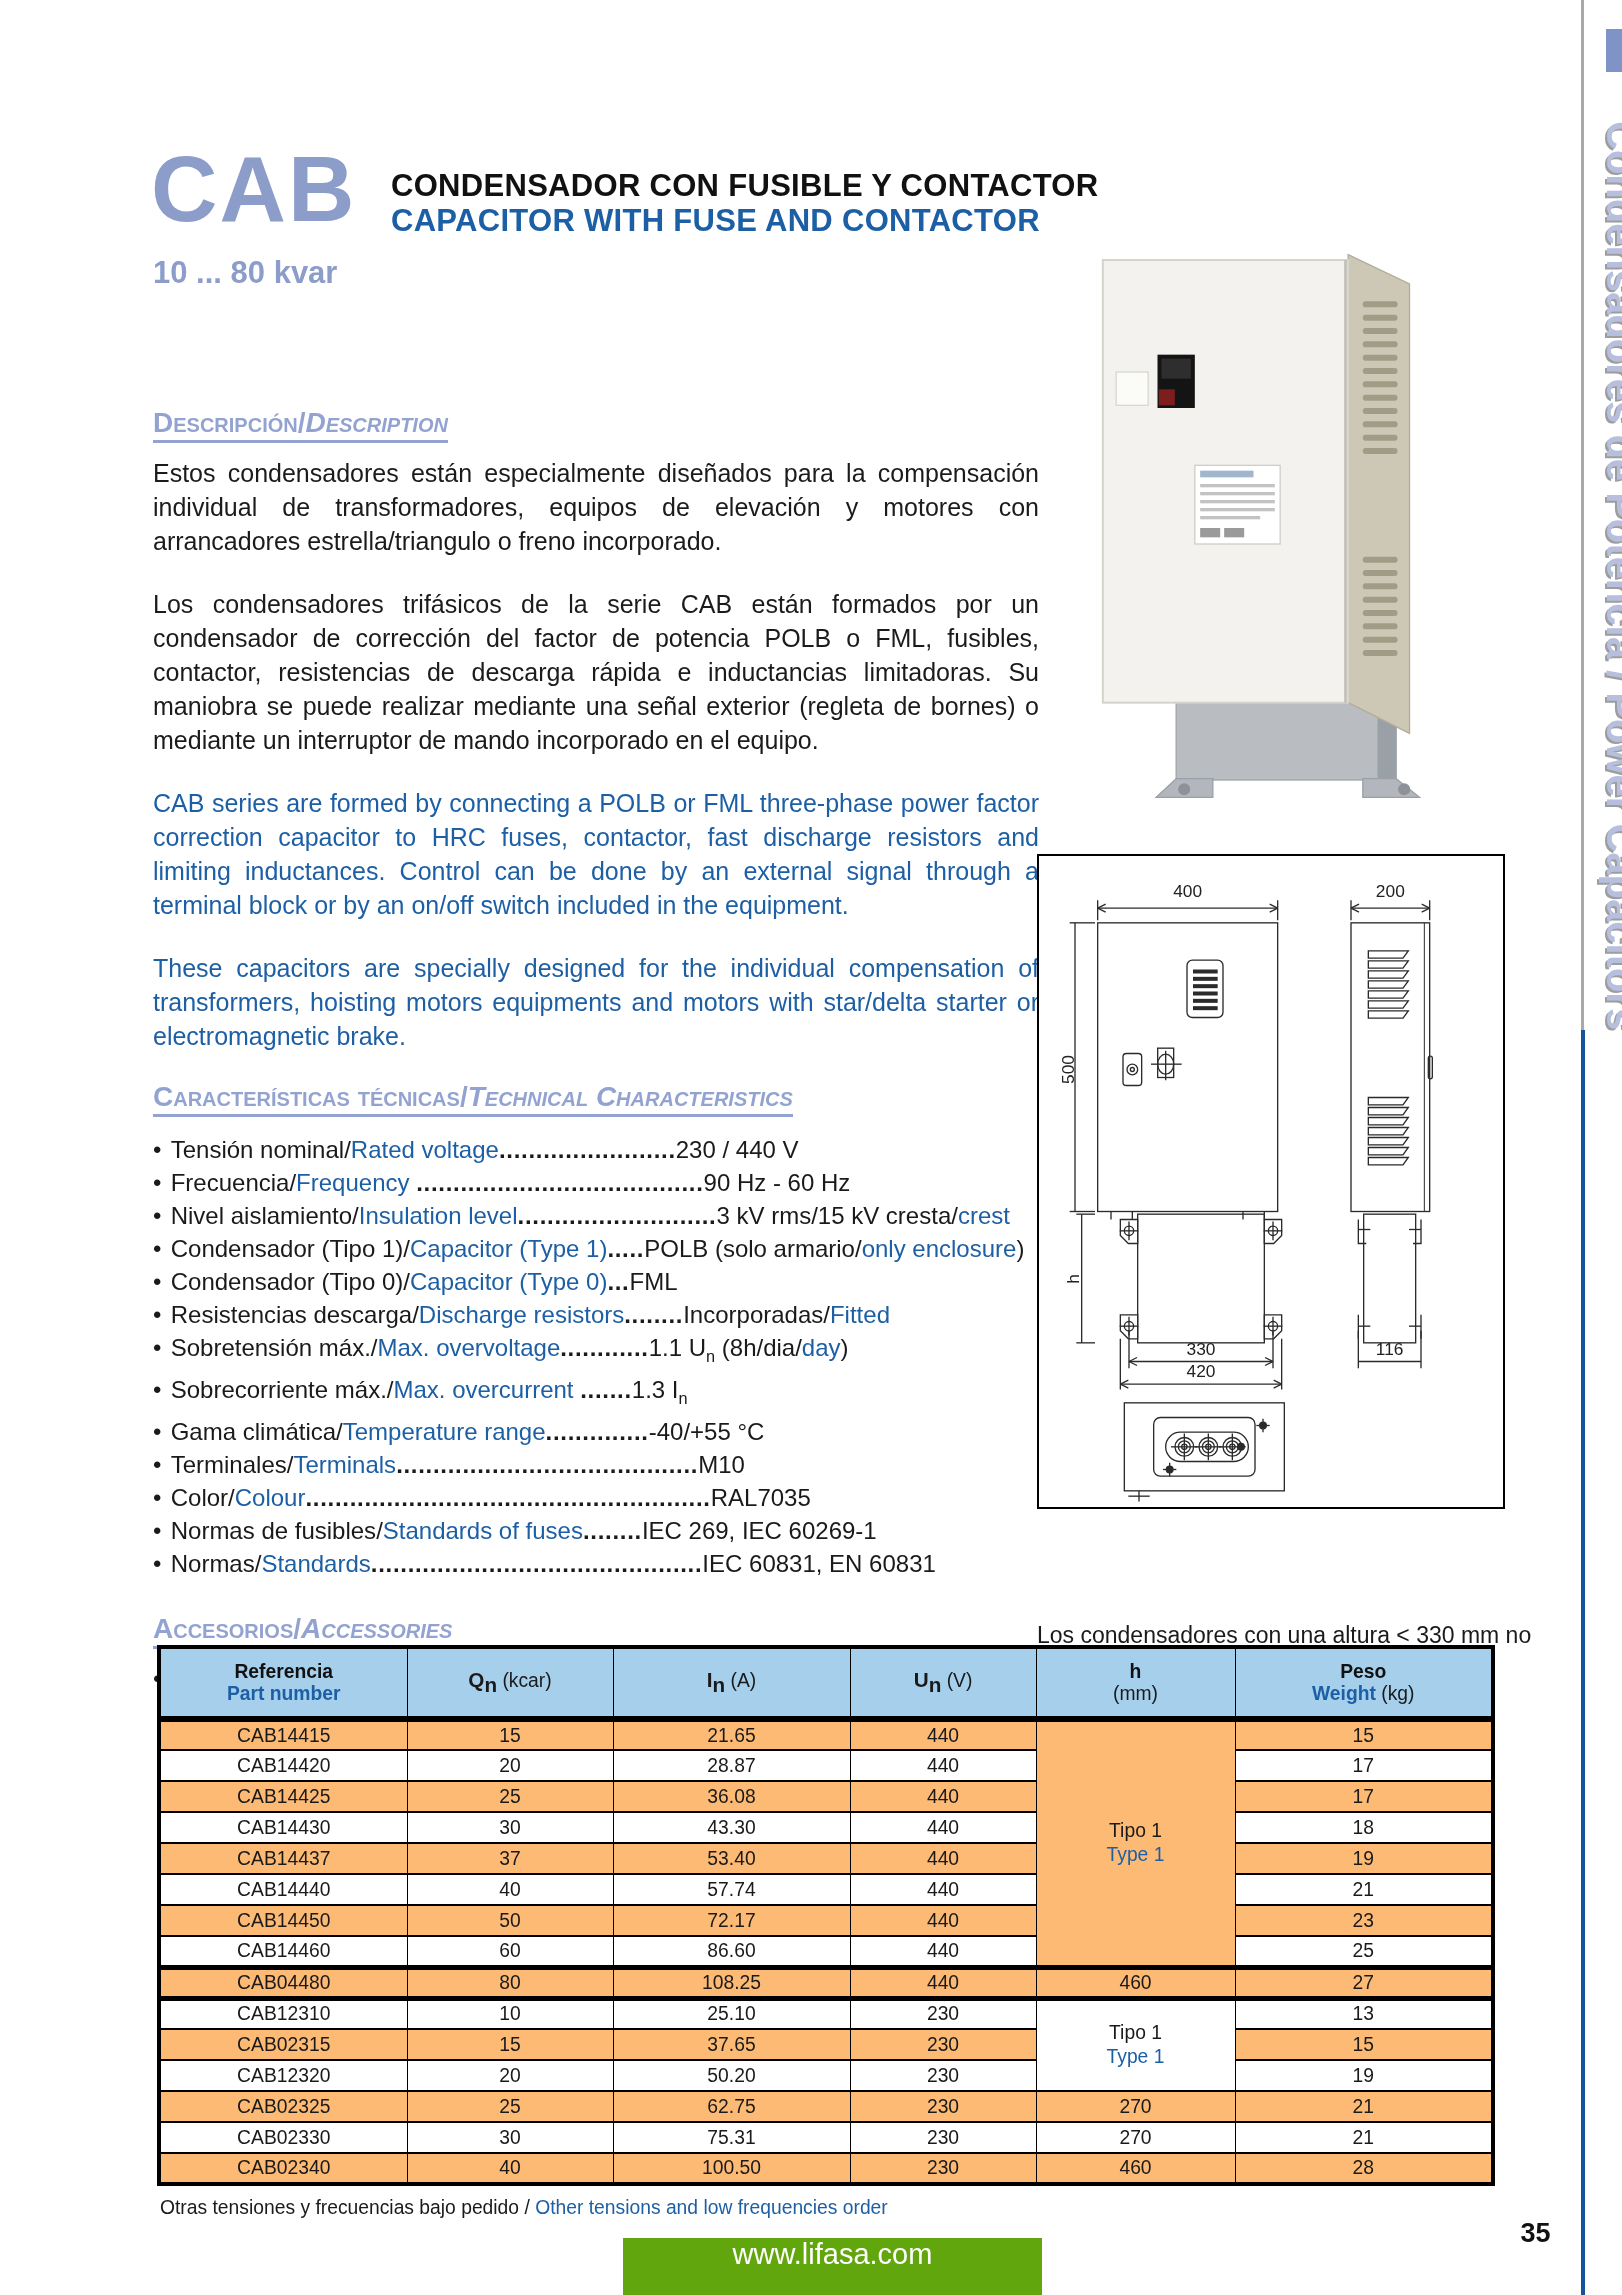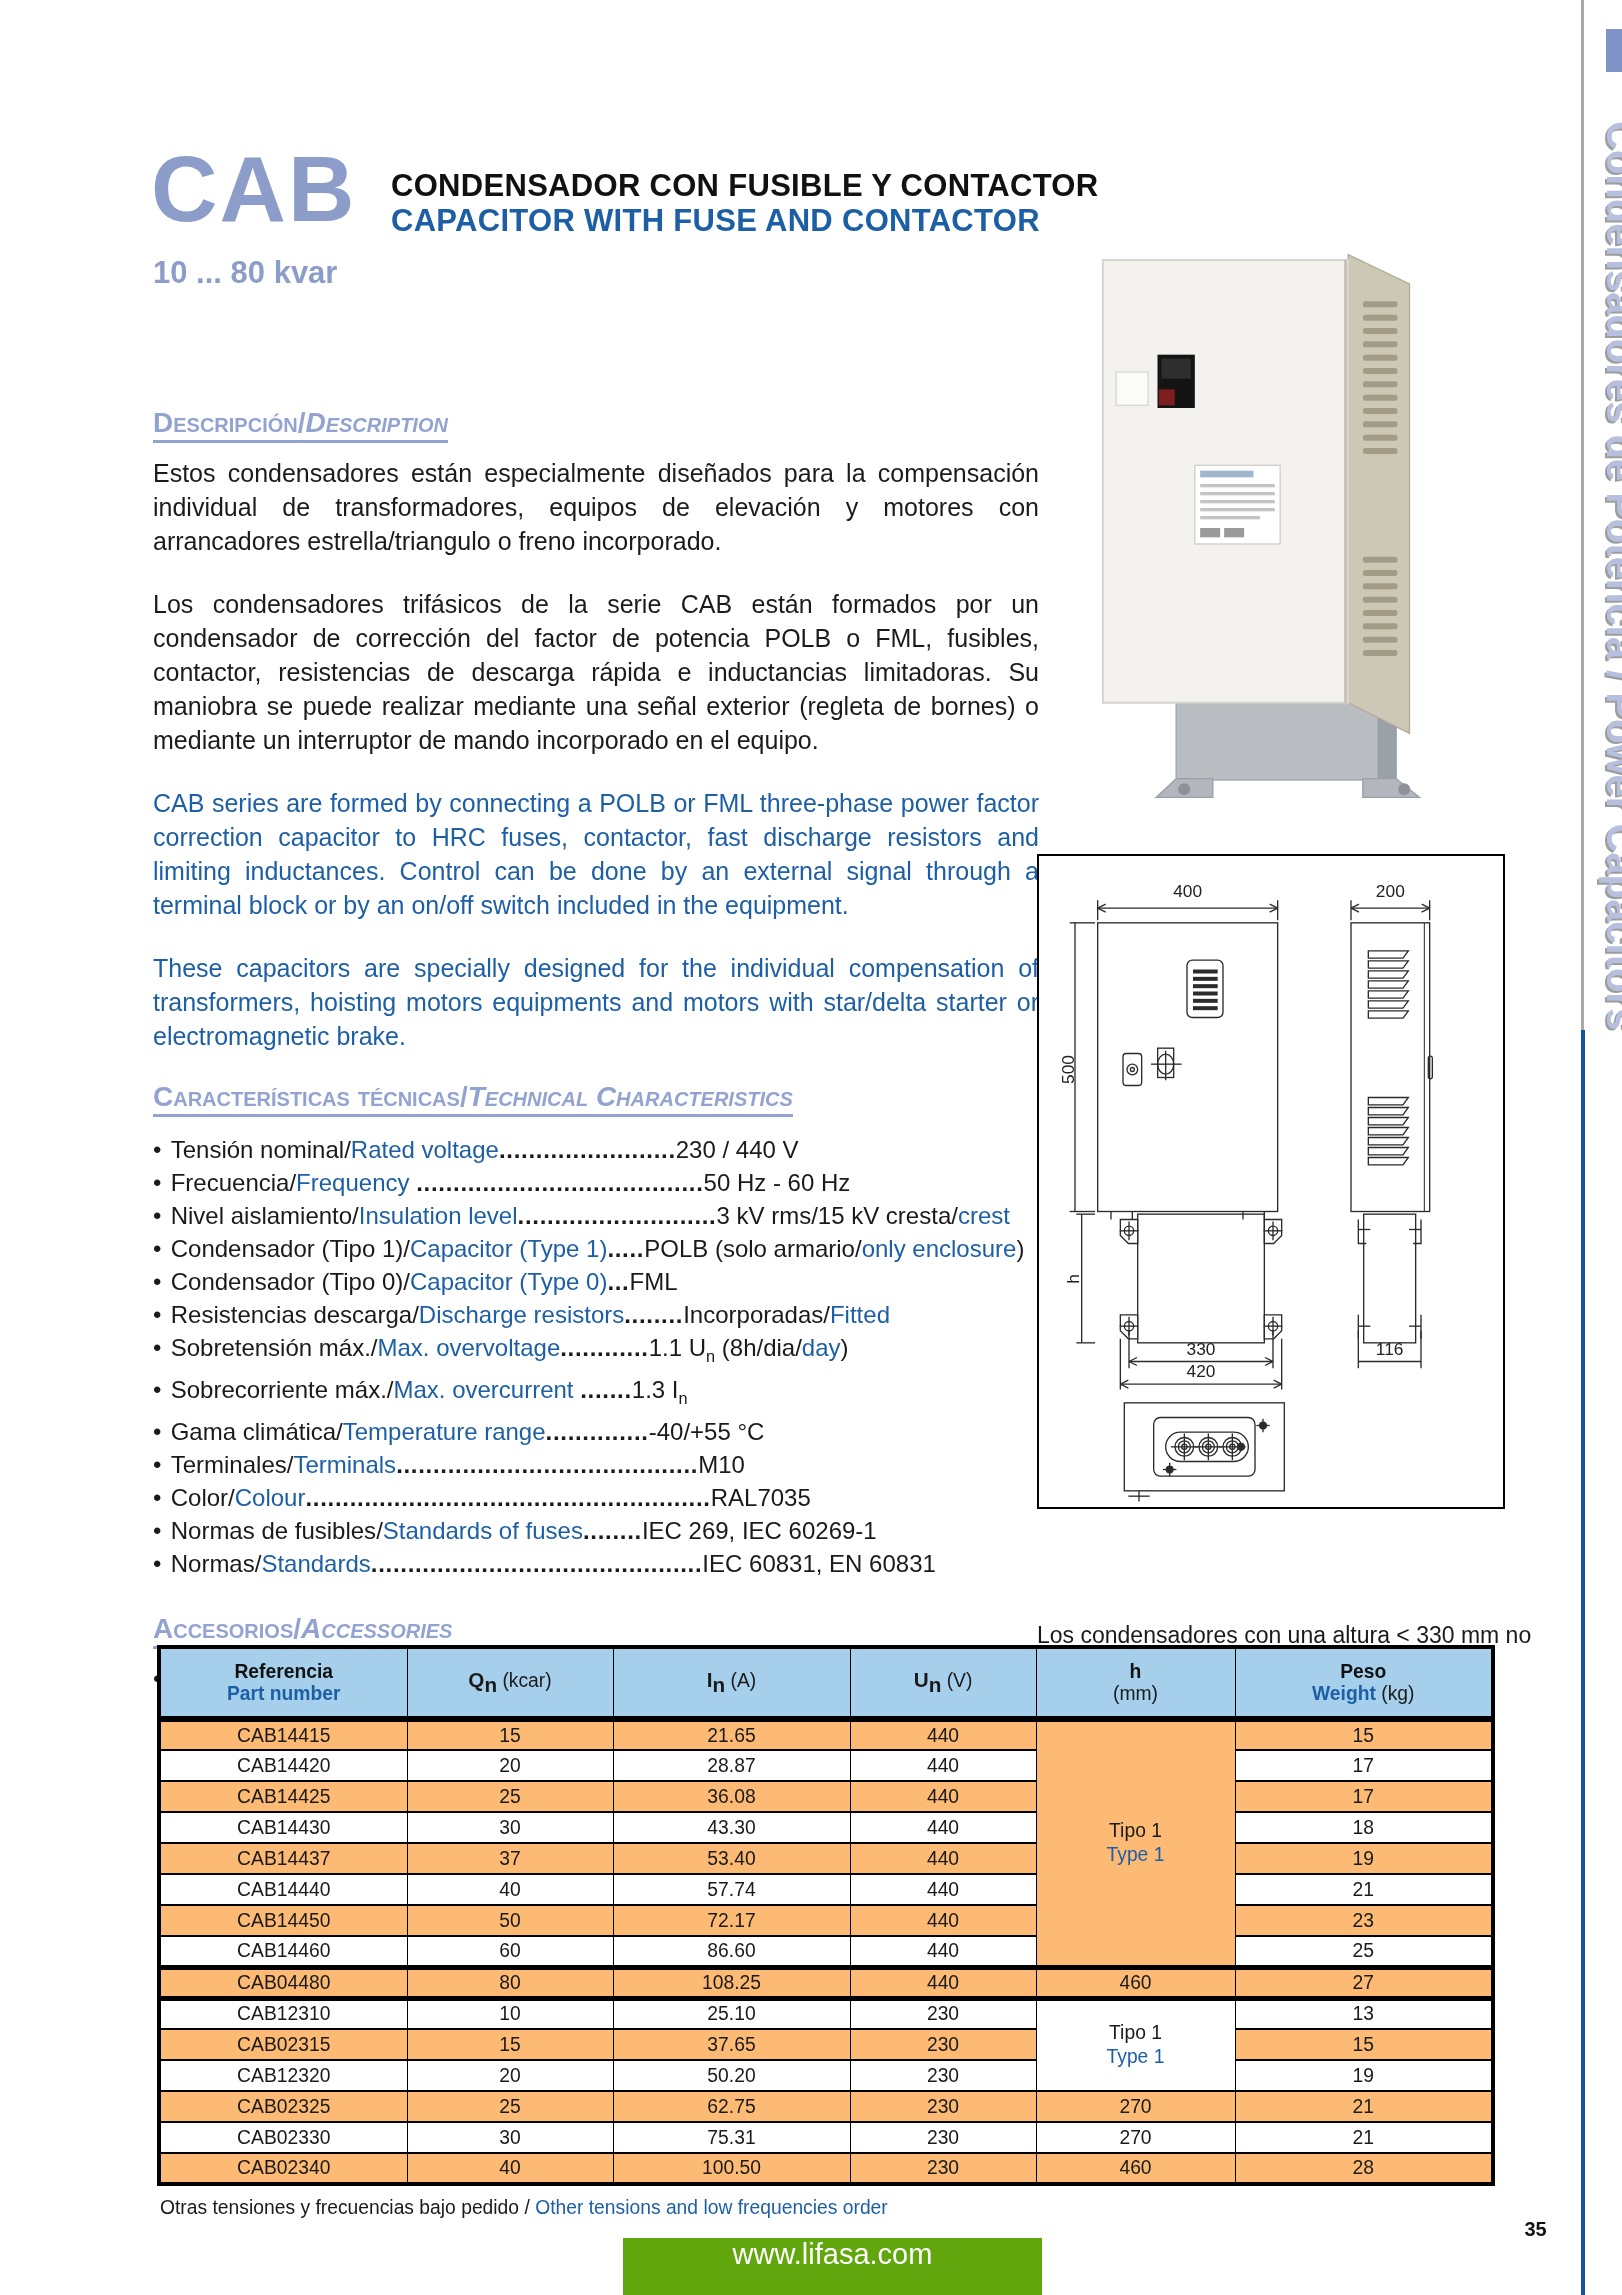--- a/index.html
+++ b/index.html
@@ -60,21 +60,21 @@
   .spec-table tbody tr.shade td { background:#fdba74; }
   .spec-table tbody tr.thick td { border-top:5.3px solid #000; }
   .spec-table td.hcell div { line-height:24px; }
   .spec-table tbody td.mshade { background:#e2f0fa; }
   .spec-table tbody td.mwhite { background:#ffffff; }
   .table-note { left:124px; top:2197px; font-size:19.3px; }
 
   
   .site-box { left:587px; top:2238px; width:419px; height:57px; background:#62a60d; color:#fff;
     display:flex; justify-content:center; font-size:29px; }
-  .page-num { left:1453px; top:2218px; width:93px; text-align:center; font-size:20px; font-weight:bold; color:#111; }
+  .page-num { left:1453px; top:2218px; width:93px; text-align:center; font-size:27px; font-weight:bold; color:#111; }
 
   
   .vline-gray { left:1545px; top:0; width:3.3px; height:1030px; background:#a9a9a9; }
   .vline-blue { left:1545px; top:1030px; width:4px; height:1266px; background:#14549b; }
   .corner-square { left:1570px; top:29px; width:43px; height:43px; background:#8093c6; }
   .sidebar-text {
     left:1562px; top:121px; height:973px; writing-mode:vertical-rl;
     font-size:40px; font-weight:bold; color:#b6c0de; text-shadow:2px 2px 0 #9d9d9d;
     letter-spacing:0px; white-space:nowrap;
   }
@@ -96,21 +96,21 @@
   <div class="abs left-col">
     <div class="sec-head"><span>Descripción</span><span>/</span><span class="en">Description</span></div>
     <div class="para">Estos condensadores están especialmente diseñados para la compensación individual de transformadores, equipos de elevación y motores con arrancadores estrella/triangulo o freno incorporado.</div>
     <div class="para">Los condensadores trifásicos de la serie CAB están formados por un condensador de corrección del factor de potencia POLB o FML, fusibles, contactor, resistencias de descarga rápida e inductancias limitadoras. Su maniobra se puede realizar mediante una señal exterior (regleta de bornes) o mediante un interruptor de mando incorporado en el equipo.</div>
     <div class="para en">CAB series are formed by connecting a POLB or FML three-phase power factor correction capacitor to HRC fuses, contactor, fast discharge resistors and limiting inductances. Control can be done by an external signal through a terminal block or by an on/off switch included in the equipment.</div>
     <div class="para en">These capacitors are specially designed for the individual compensation of transformers, hoisting motors equipments and motors with star/delta starter or electromagnetic brake.</div>
 
     <div class="sec-head"><span>Características técnicas</span><span>/</span><span class="en">Technical Characteristics</span></div>
     <ul class="char-list" id="char-list">
         <li><span class="bull">•</span><span>Tensión nominal</span><span>/</span><span class="blue">Rated voltage</span><span class="dots">........................</span><span class="val"><span>230 / 440 V</span></span></li>
-        <li><span class="bull">•</span><span>Frecuencia</span><span>/</span><span class="blue">Frequency </span><span class="dots">.......................................</span><span class="val"><span>50 Hz - 60 Hz</span></span></li>
+        <li><span class="bull">•</span><span>Frecuencia</span><span>/</span><span class="blue">Frequency </span><span class="dots">.......................................</span><span class="val"><span>90 Hz - 60 Hz</span></span></li>
         <li><span class="bull">•</span><span>Nivel aislamiento</span><span>/</span><span class="blue">Insulation level</span><span class="dots">...........................</span><span class="val"><span>3 kV rms/15 kV cresta/</span><span class="blue">crest</span></span></li>
         <li><span class="bull">•</span><span>Condensador (Tipo 1)</span><span>/</span><span class="blue">Capacitor (Type 1)</span><span class="dots">.....</span><span class="val"><span>POLB (solo armario/</span><span class="blue">only enclosure</span><span>)</span></span></li>
         <li><span class="bull">•</span><span>Condensador (Tipo 0)</span><span>/</span><span class="blue">Capacitor (Type 0)</span><span class="dots">...</span><span class="val"><span>FML</span></span></li>
         <li><span class="bull">•</span><span>Resistencias descarga</span><span>/</span><span class="blue">Discharge resistors</span><span class="dots">........</span><span class="val"><span>Incorporadas/</span><span class="blue">Fitted</span></span></li>
         <li><span class="bull">•</span><span>Sobretensión máx.</span><span>/</span><span class="blue">Max. overvoltage</span><span class="dots">............</span><span class="val"><span>1.1 U</span><sub>n</sub><span> (8h/dia/</span><span class="blue">day</span><span>)</span></span></li>
         <li><span class="bull">•</span><span>Sobrecorriente máx.</span><span>/</span><span class="blue">Max. overcurrent </span><span class="dots">.......</span><span class="val"><span>1.3 I</span><sub>n</sub></span></li>
         <li><span class="bull">•</span><span>Gama climática</span><span>/</span><span class="blue">Temperature range</span><span class="dots">..............</span><span class="val"><span>-40/+55 °C</span></span></li>
         <li><span class="bull">•</span><span>Terminales</span><span>/</span><span class="blue">Terminals</span><span class="dots">.........................................</span><span class="val"><span>M10</span></span></li>
         <li><span class="bull">•</span><span>Color</span><span>/</span><span class="blue">Colour</span><span class="dots">.......................................................</span><span class="val"><span>RAL7035</span></span></li>
         <li><span class="bull">•</span><span>Normas de fusibles</span><span>/</span><span class="blue">Standards of fuses</span><span class="dots">........</span><span class="val"><span>IEC 269, IEC 60269-1</span></span></li>

